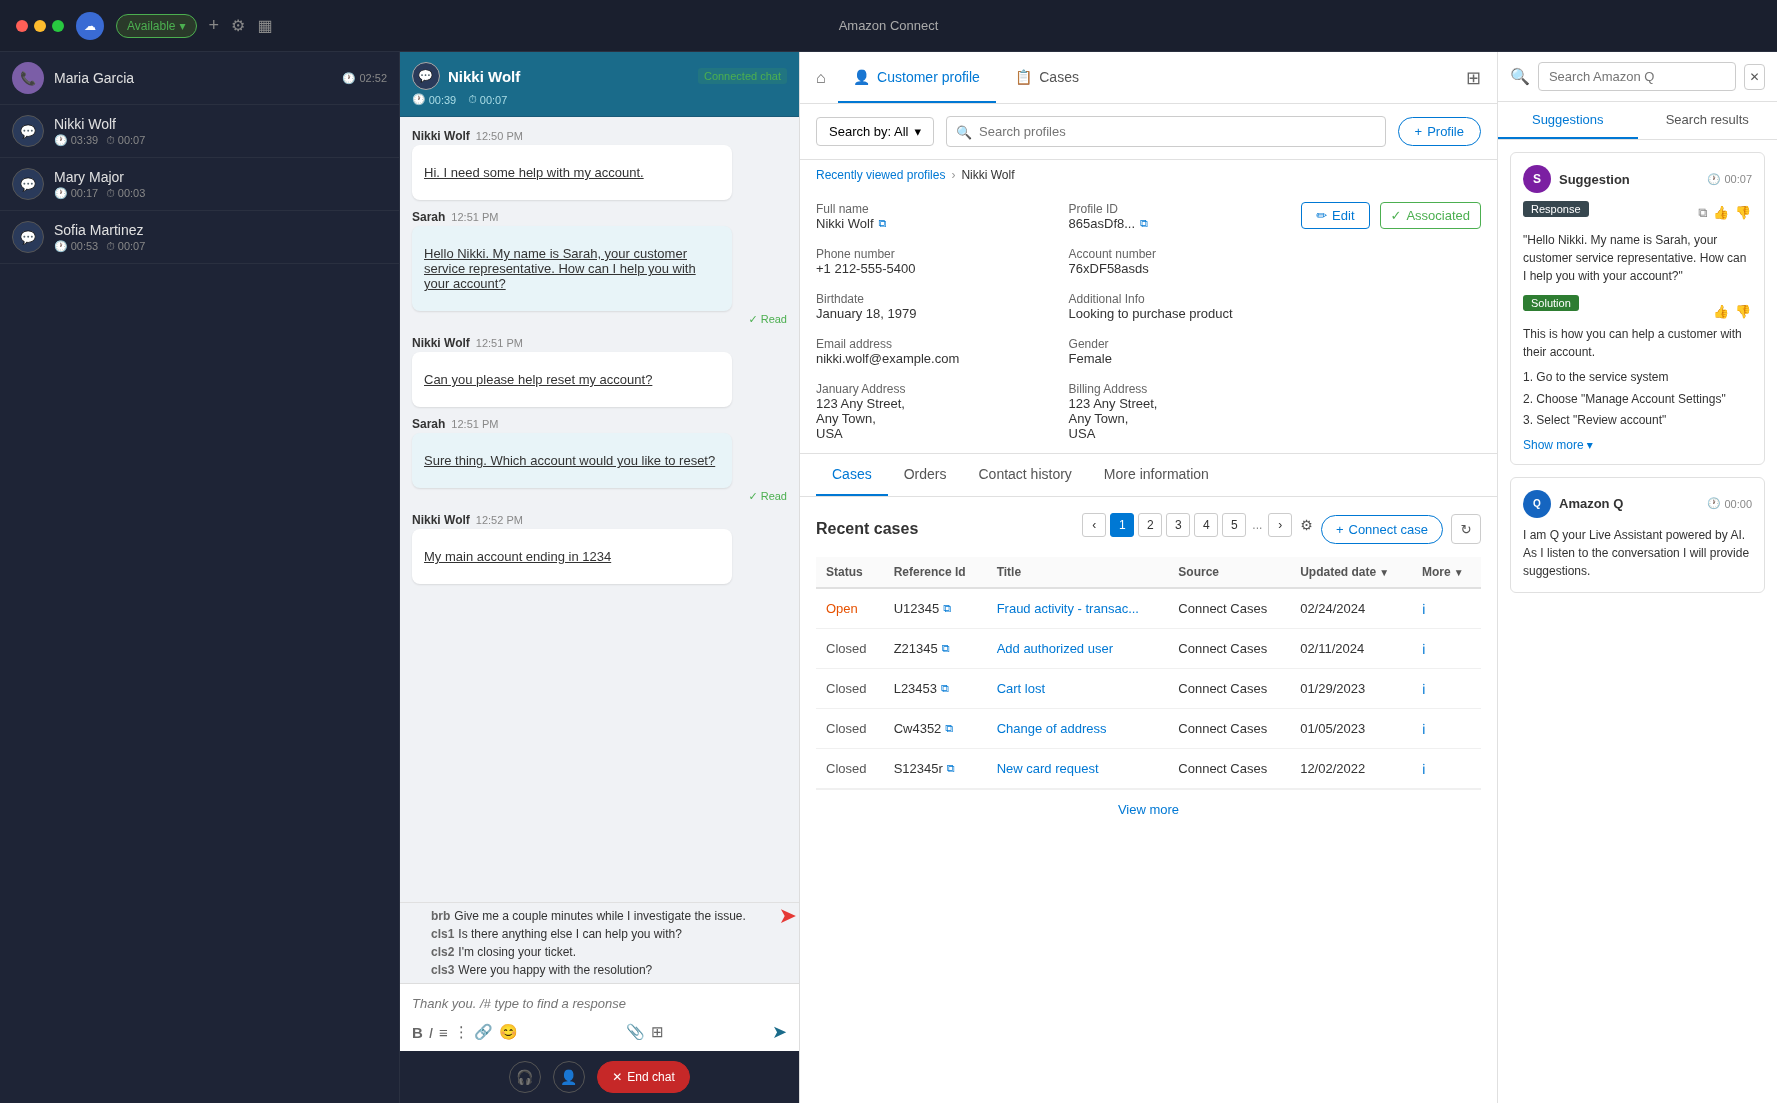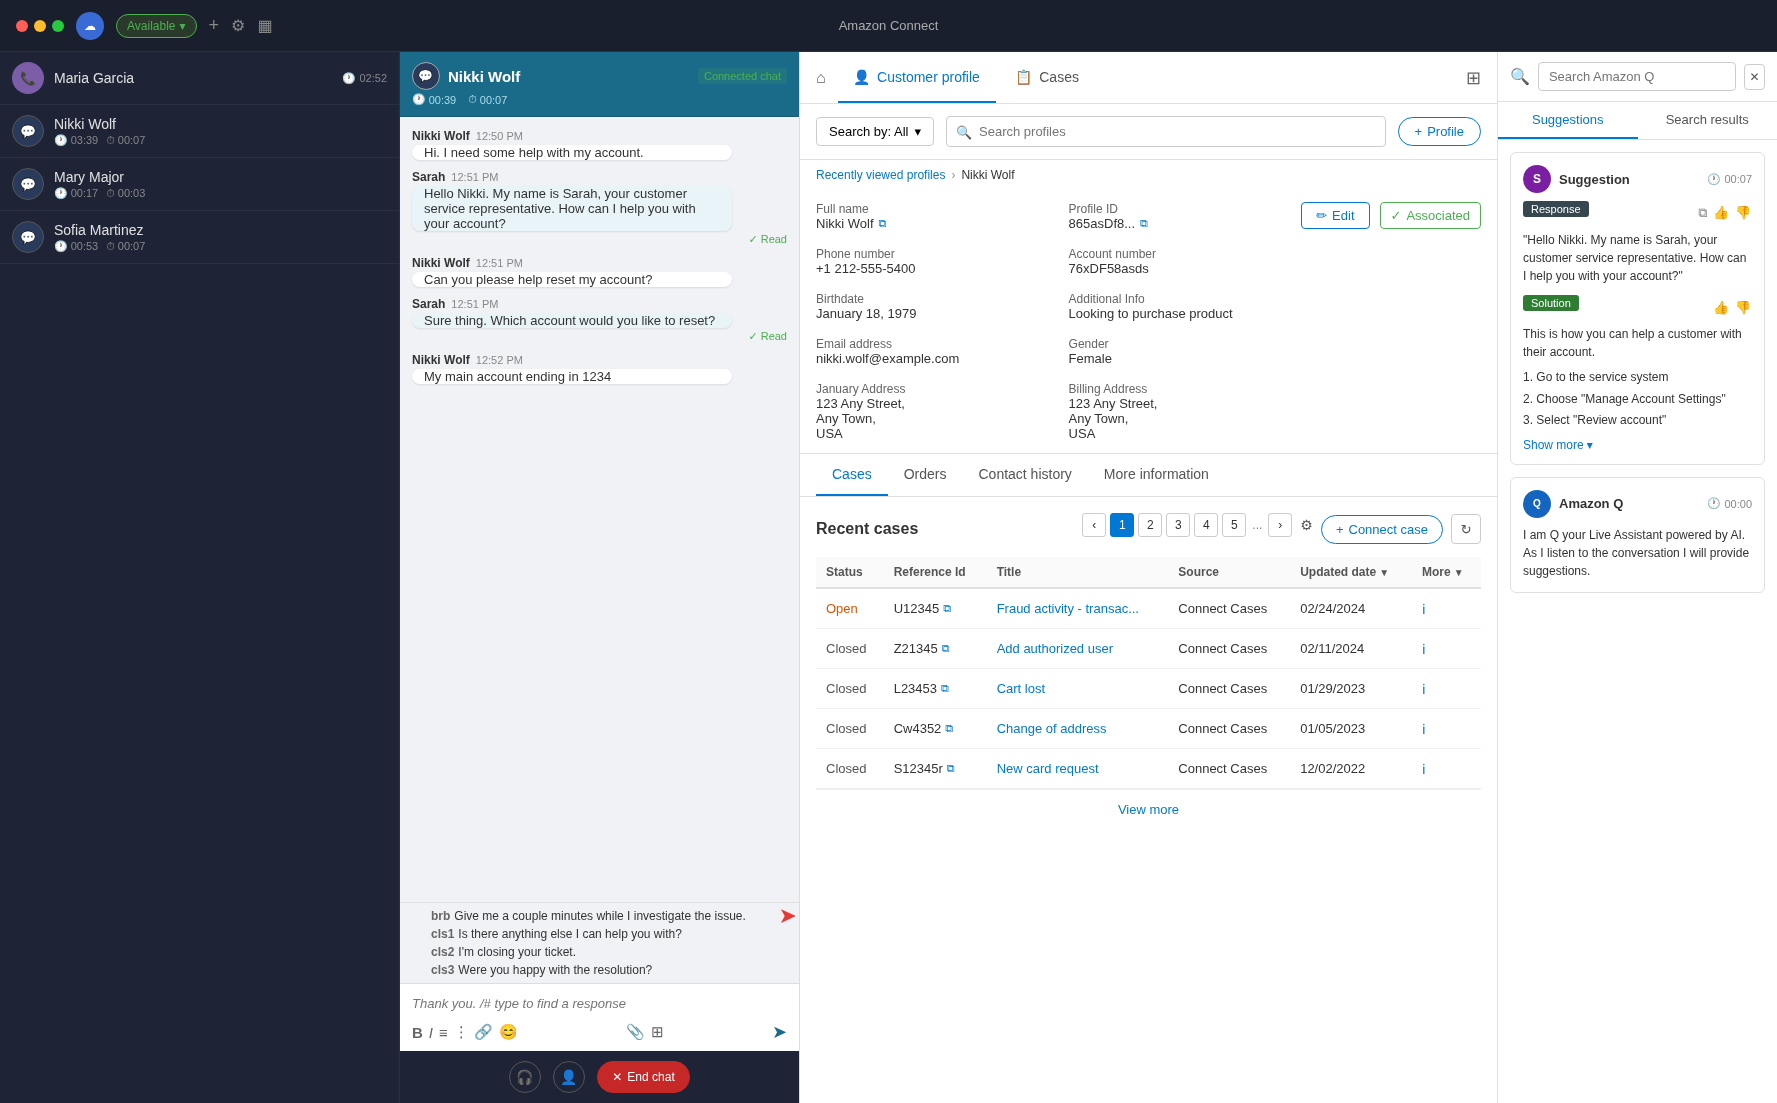--- a/index.html
+++ b/index.html
@@ -100,25 +100,26 @@
     .connected-badge { color: #4caf50; font-size: 11px; margin-left: auto; background: rgba(76,175,80,0.15); padding: 2px 6px; border-radius: 3px; }
 
     .chat-messages { flex: 1; overflow-y: auto; padding: 12px; display: flex; flex-direction: column; gap: 10px; background: #f0f2f5; }
     .msg-group { display: flex; flex-direction: column; gap: 2px; }
     .msg-sender-row { display: flex; align-items: baseline; gap: 6px; }
     .msg-sender { font-size: 12px; font-weight: 600; color: #333; }
     .msg-time { font-size: 11px; color: #888; }
     .msg-bubble {
       background: white;
       border-radius: 8px;
-      padding: 0 12px;
+      padding: 20px 12px;
       font-size: 13px;
       color: #333;
       max-width: 320px;
       box-shadow: 0 1px 2px rgba(0,0,0,0.1);
+      text-decoration: underline;
     }
     .msg-bubble.sarah { background: #e8f4f8; }
     .msg-read { color: #4caf50; font-size: 11px; text-align: right; }
 
     .quick-replies {
       padding: 6px 12px;
       display: flex;
       gap: 6px;
       background: #f0f2f5;
       border-top: 1px solid #e0e0e0;
@@ -937,21 +938,21 @@
           <span class="response-label">Response</span>
           <div style="display:flex;gap:6px;">
             <span class="q-action-icon">⧉</span>
             <span class="q-action-icon">👍</span>
             <span class="q-action-icon">👎</span>
           </div>
         </div>
         <div class="q-text">"Hello Nikki. My name is Sarah, your customer service representative. How can I help you with your account?"</div>
 
         <div style="margin-top:10px;">
-          <div style="display:flex;justify-content:space-between;align-items:center;margin-bottom:6px;">
+          <div style="display:flex;justify-content:space-between;align-items:flex-end;margin-bottom:6px;">
             <span class="solution-label">Solution</span>
             <div style="display:flex;gap:6px;">
               <span class="q-action-icon">👍</span>
               <span class="q-action-icon">👎</span>
             </div>
           </div>
           <div class="q-text">This is how you can help a customer with their account.</div>
           <div class="q-steps" style="white-space:pre-line;">1. Go to the service system
 2. Choose "Manage Account Settings"
 3. Select "Review account"</div>

